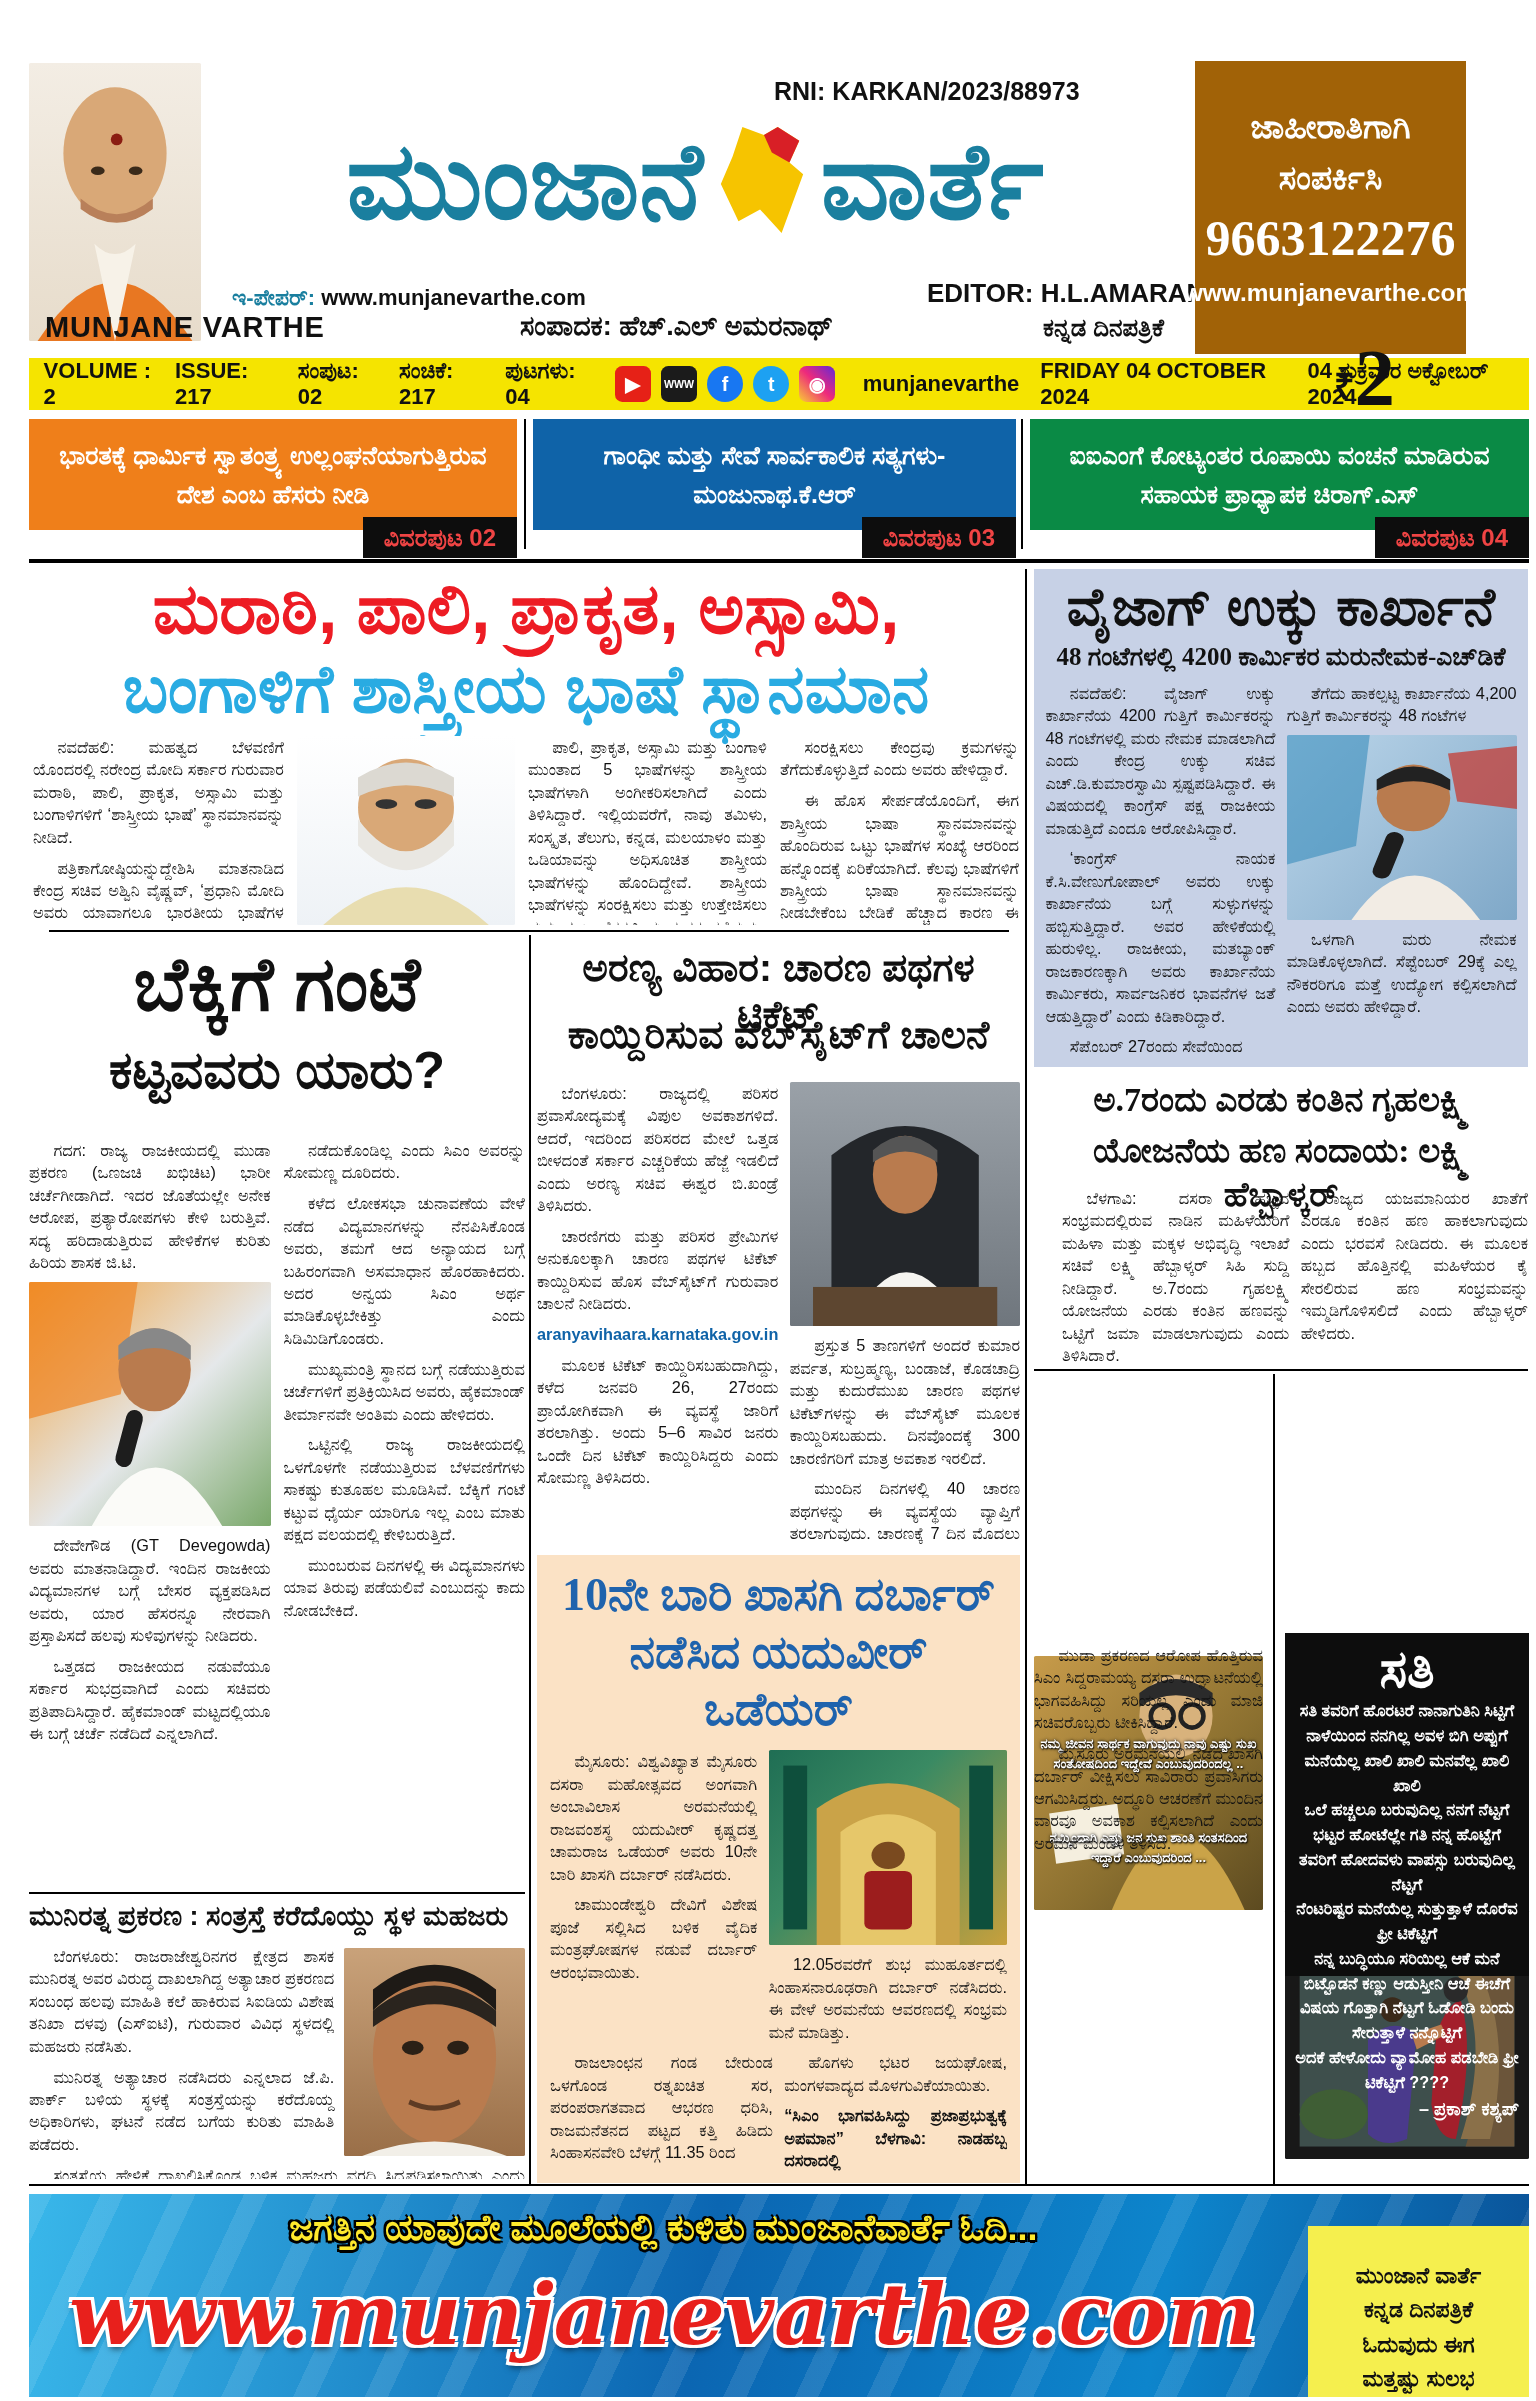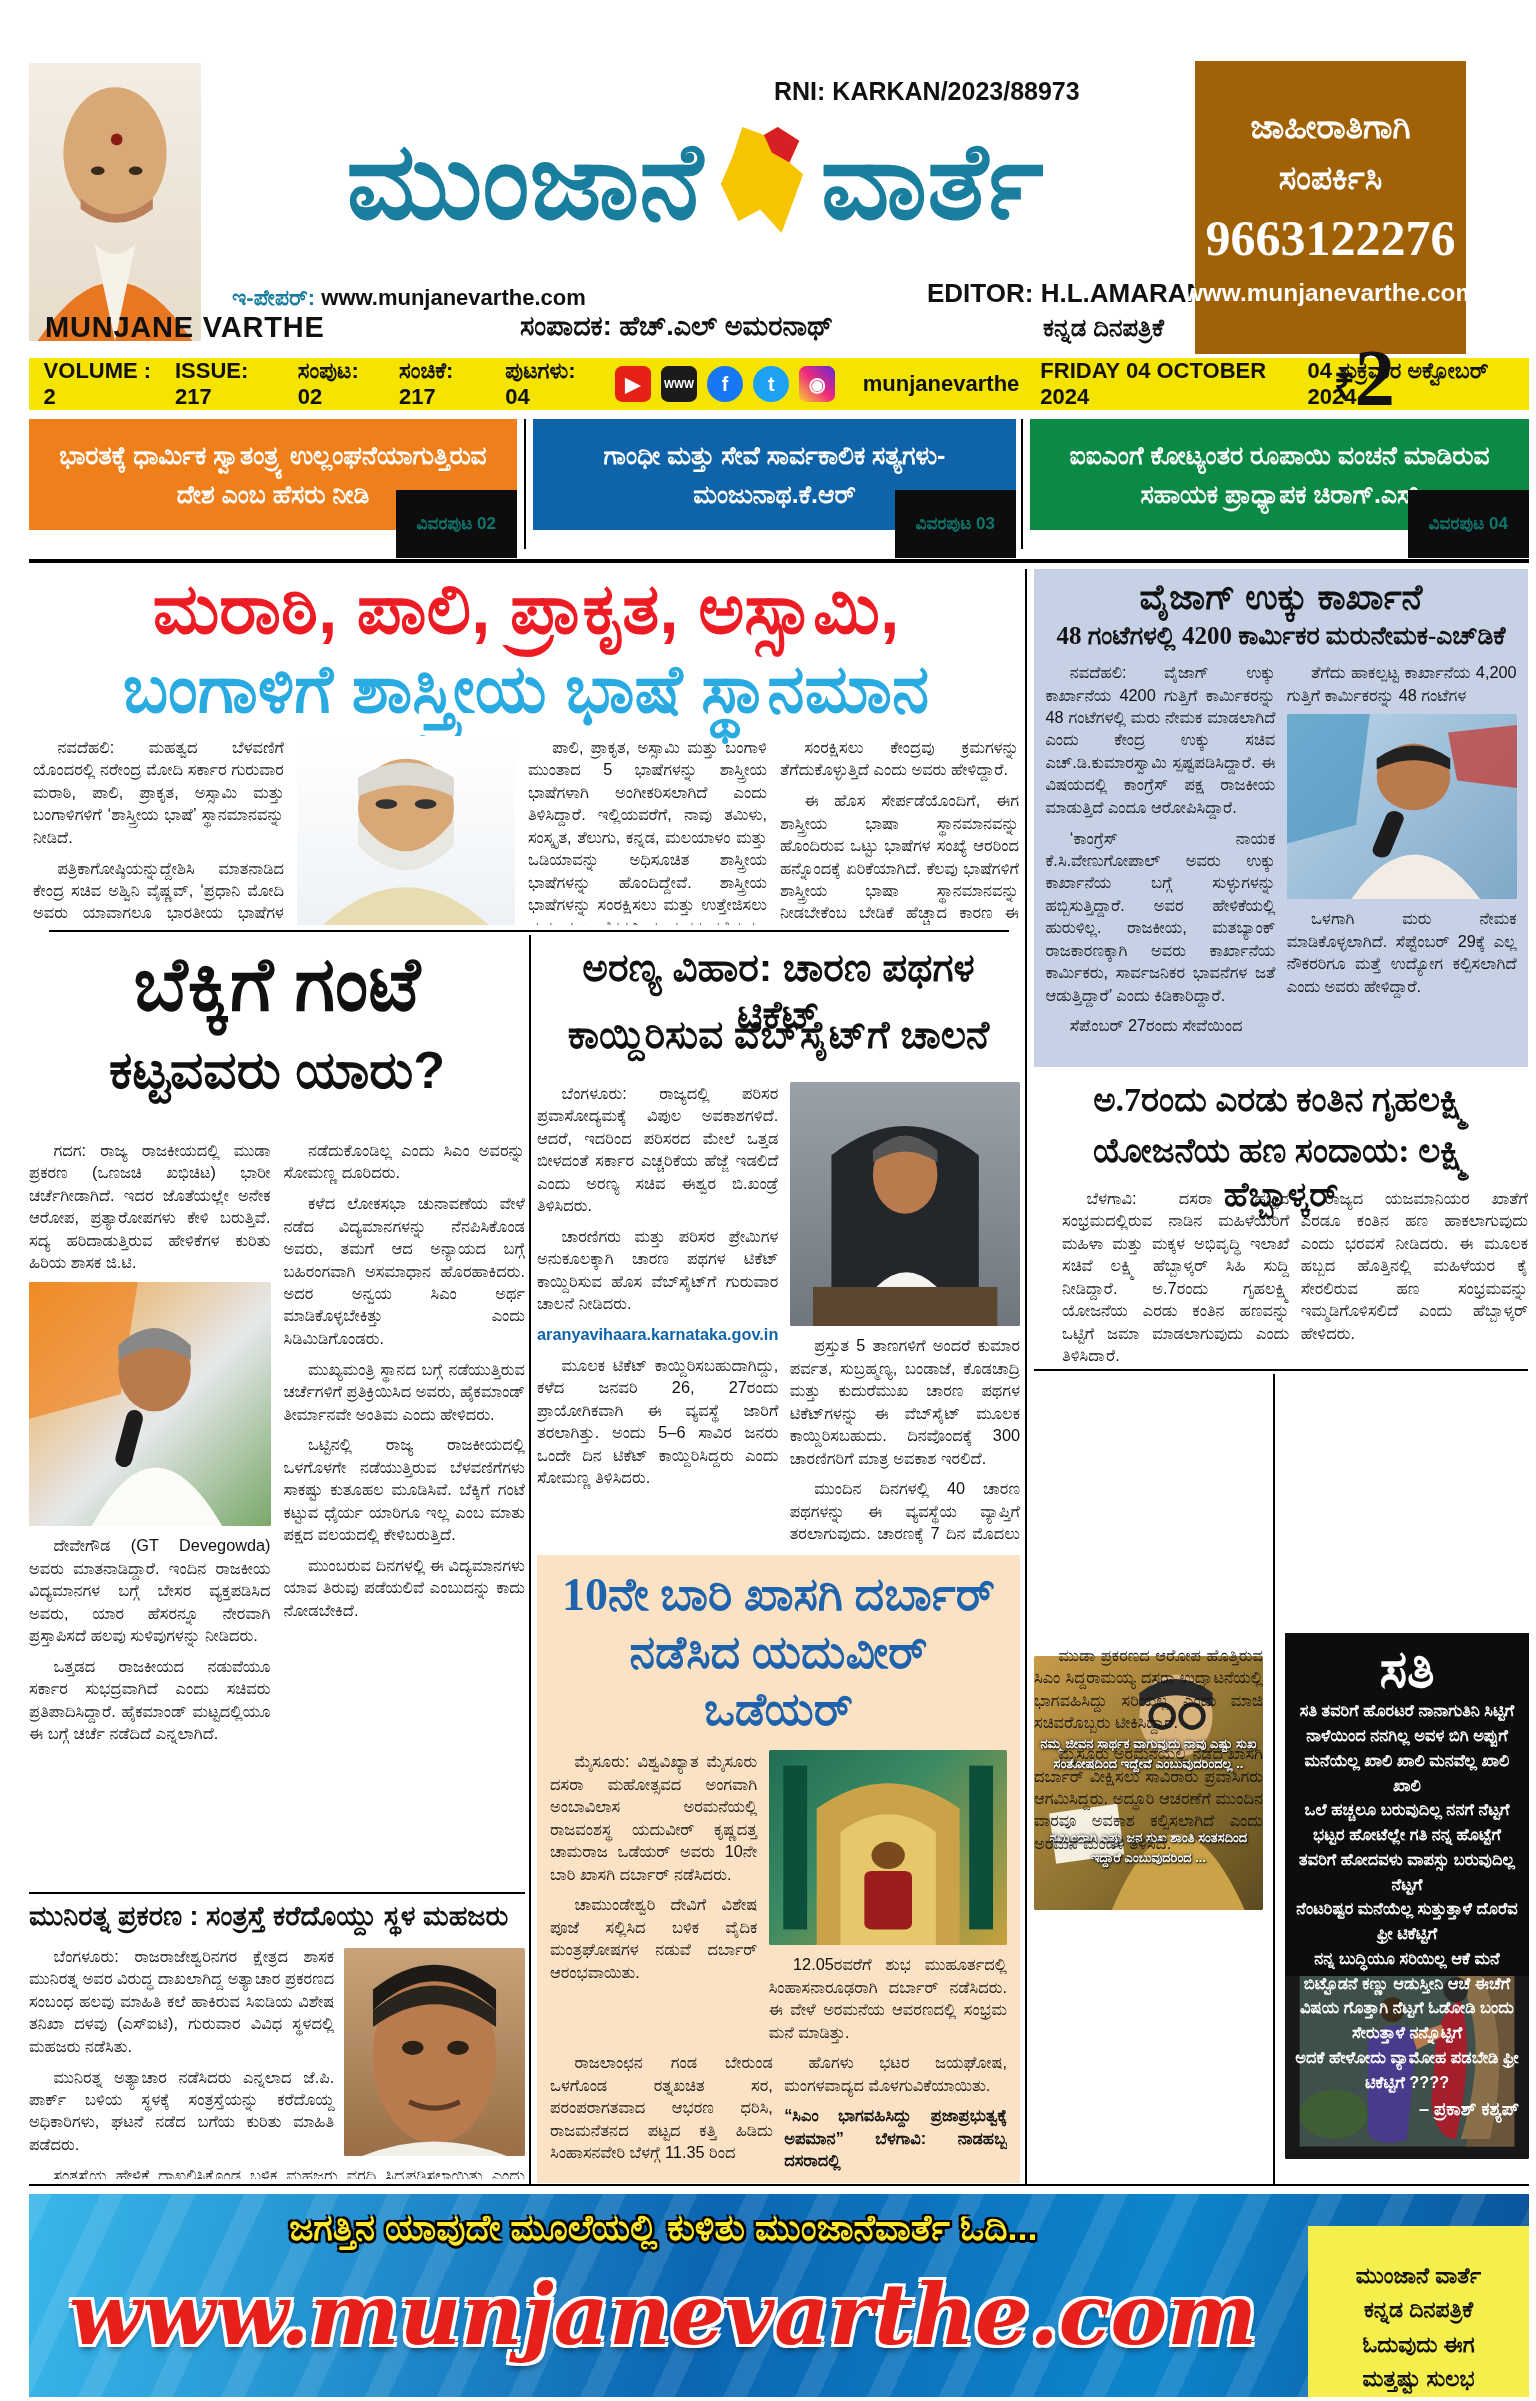--- a/index.html
+++ b/index.html
@@ -9,21 +9,21 @@
   .b{font-weight:bold;}
   .ctr{text-align:center;}
   .just{text-align:justify;}
   p{margin:0 0 8.1px 0;}
   .bodytxt p{text-indent:24.4px;line-height:1.38;}
   .photo{position:relative;overflow:hidden;border-radius:1.6px;}
   .photo svg{position:absolute;inset:0;width:100%;height:100%;}
   .vline{background:#000;width:2.4px;}
   .hline{background:#000;height:3.3px;}
   .teaser{color:#fff;font-weight:bold;font-size:25px;line-height:1.55;display:flex;align-items:center;justify-content:center;padding:8.1px 19.5px;box-sizing:border-box;text-align:center;}
-  .teaser-tab{position:absolute;right:0;bottom:-28px;background:#0d0d0d;color:#0f766e;font-size:17px;font-weight:bold;padding:21px 21px;}
+  .teaser-tab{position:absolute;right:0;bottom:-28px;background:#0d0d0d;color:#ef4444;font-size:24px;font-weight:bold;padding:2px 21px;}
   .sicon{display:inline-flex;align-items:center;justify-content:center;width:36px;height:36px;border-radius:7.3px;color:#fff;font-weight:bold;font-size:19.5px;margin-right:6.5px;vertical-align:middle;}
   .headline-serif{font-family:"Liberation Serif",serif;}
   .quotecard-text{color:#fff;font-size:13px;font-weight:bold;text-shadow:0 0 3.3px #000,0.8px 0.8px 1.6px #000;line-height:1.5;text-align:center;}
   .sati-line{font-size:16.3px;line-height:1.52;text-align:center;color:#fff;font-weight:bold;}
   .outline-yellow{color:#ffe92c;text-shadow:-2.4px -2.4px 0 #000,2.4px -2.4px 0 #000,-2.4px 2.4px 0 #000,2.4px 2.4px 0 #000,0 3.3px 0 #000;}
   .outline-red{color:#e8201c;text-shadow:-3.3px -3.3px 0 #fff,3.3px -3.3px 0 #fff,-3.3px 3.3px 0 #fff,3.3px 3.3px 0 #fff,0 4.9px 6.5px rgba(0,0,0,.55);}
 </style>
 </head>
 <body>
 
@@ -136,21 +136,21 @@
     </div>
     <div style="flex:1;" class="just">
       <p>ಸಂರಕ್ಷಿಸಲು ಕೇಂದ್ರವು ಕ್ರಮಗಳನ್ನು ತೆಗೆದುಕೊಳ್ಳುತ್ತಿದೆ ಎಂದು ಅವರು ಹೇಳಿದ್ದಾರೆ.</p>
       <p>ಈ ಹೊಸ ಸೇರ್ಪಡೆಯೊಂದಿಗೆ, ಈಗ ಶಾಸ್ತ್ರೀಯ ಭಾಷಾ ಸ್ಥಾನಮಾನವನ್ನು ಹೊಂದಿರುವ ಒಟ್ಟು ಭಾಷೆಗಳ ಸಂಖ್ಯೆ ಆರರಿಂದ ಹನ್ನೊಂದಕ್ಕೆ ಏರಿಕೆಯಾಗಿದೆ. ಕೆಲವು ಭಾಷೆಗಳಿಗೆ ಶಾಸ್ತ್ರೀಯ ಭಾಷಾ ಸ್ಥಾನಮಾನವನ್ನು ನೀಡಬೇಕೆಂಬ ಬೇಡಿಕೆ ಹೆಚ್ಚಾದ ಕಾರಣ ಈ ಬೆಳವಣಿಗೆಯಾಗಿದೆ.</p>
     </div>
   </div>
 
   <div class="abs" style="left:49px;top:930px;width:960px;height:1.6px;background:#000;"></div>
 
   <div class="abs" style="left:1034px;top:569px;width:494px;height:498px;background:#c7d1e6;padding:8.1px 11.4px;box-sizing:border-box;">
-    <div class="b ctr" style="font-size:35px;line-height:1.15;">ವೈಜಾಗ್ ಉಕ್ಕು ಕಾರ್ಖಾನೆ</div>
+    <div class="b ctr" style="font-size:53px;line-height:1.15;">ವೈಜಾಗ್ ಉಕ್ಕು ಕಾರ್ಖಾನೆ</div>
     <div class="b ctr headline-serif" style="font-size:25px;margin-top:4.9px;">48 ಗಂಟೆಗಳಲ್ಲಿ 4200 ಕಾರ್ಮಿಕರ ಮರುನೇಮಕ-ಎಚ್‌ಡಿಕೆ</div>
     <div class="bodytxt" style="display:flex;gap:11.4px;margin-top:9.8px;font-size:16.3px;height:370px;overflow:hidden;">
       <div class="just" style="flex:1;">
         <p>ನವದೆಹಲಿ: ವೈಜಾಗ್ ಉಕ್ಕು ಕಾರ್ಖಾನೆಯ 4200 ಗುತ್ತಿಗೆ ಕಾರ್ಮಿಕರನ್ನು 48 ಗಂಟೆಗಳಲ್ಲಿ ಮರು ನೇಮಕ ಮಾಡಲಾಗಿದೆ ಎಂದು ಕೇಂದ್ರ ಉಕ್ಕು ಸಚಿವ ಎಚ್.ಡಿ.ಕುಮಾರಸ್ವಾಮಿ ಸ್ಪಷ್ಟಪಡಿಸಿದ್ದಾರೆ. ಈ ವಿಷಯದಲ್ಲಿ ಕಾಂಗ್ರೆಸ್ ಪಕ್ಷ ರಾಜಕೀಯ ಮಾಡುತ್ತಿದೆ ಎಂದೂ ಆರೋಪಿಸಿದ್ದಾರೆ.</p>
         <p>‘ಕಾಂಗ್ರೆಸ್ ನಾಯಕ ಕೆ.ಸಿ.ವೇಣುಗೋಪಾಲ್ ಅವರು ಉಕ್ಕು ಕಾರ್ಖಾನೆಯ ಬಗ್ಗೆ ಸುಳ್ಳುಗಳನ್ನು ಹಬ್ಬಿಸುತ್ತಿದ್ದಾರೆ. ಅವರ ಹೇಳಿಕೆಯಲ್ಲಿ ಹುರುಳಿಲ್ಲ. ರಾಜಕೀಯ, ಮತಬ್ಯಾಂಕ್ ರಾಜಕಾರಣಕ್ಕಾಗಿ ಅವರು ಕಾರ್ಖಾನೆಯ ಕಾರ್ಮಿಕರು, ಸಾರ್ವಜನಿಕರ ಭಾವನೆಗಳ ಜತೆ ಆಡುತ್ತಿದ್ದಾರೆ’ ಎಂದು ಕಿಡಿಕಾರಿದ್ದಾರೆ.</p>
         <p>ಸೆಪ್ಟೆಂಬರ್ 27ರಂದು ಸೇವೆಯಿಂದ</p>
       </div>
       <div style="flex:1;">
         <p class="just">ತೆಗೆದು ಹಾಕಲ್ಪಟ್ಟ ಕಾರ್ಖಾನೆಯ 4,200 ಗುತ್ತಿಗೆ ಕಾರ್ಮಿಕರನ್ನು 48 ಗಂಟೆಗಳ</p>
         <div class="photo" style="width:100%;height:185px;background:linear-gradient(135deg,#bcd6ea,#7fa8c8);">

